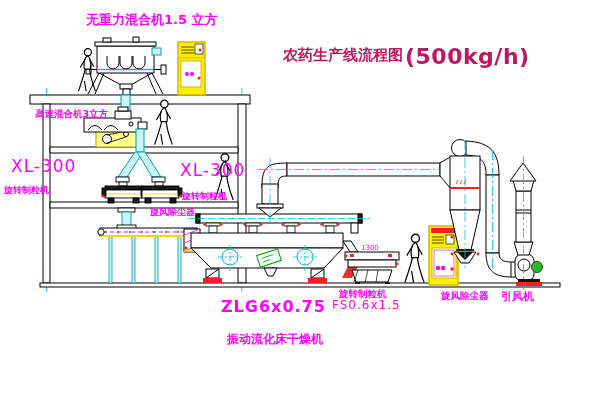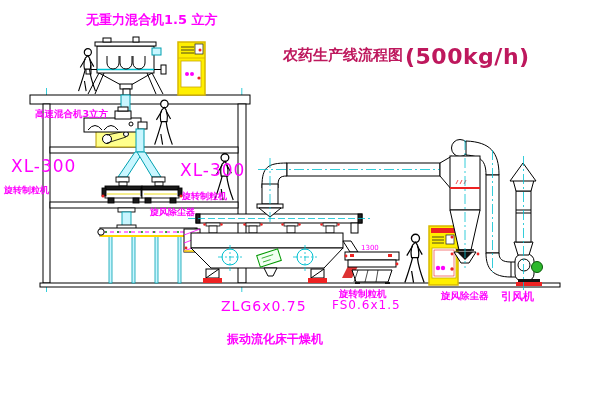--- a/index.html
+++ b/index.html
@@ -286,21 +286,21 @@
 
   <div class="lbl model" style="left:11px;top:158px;font-size:17px;">XL-300</div>
   <div class="lbl" style="left:4px;top:186px;font-size:9px;">旋转制粒机</div>
 
   <div class="lbl model" style="left:180px;top:162px;font-size:17px;">XL-300</div>
   <div class="lbl" style="left:182px;top:192px;font-size:9px;">旋转制粒机</div>
 
   <div class="lbl" style="left:150px;top:208px;font-size:9px;">旋风除尘器</div>
 
   <div class="lbl" style="left:227px;top:289px;font-size:12px;margin-top:44px;">振动流化床干燥机</div>
-  <div class="lbl model" style="left:221px;top:299px;font-size:14px;">ZLG6x0.75</div>
+  <div class="lbl model" style="left:221px;top:299px;font-size:16px;font-weight:bold;">ZLG6x0.75</div>
 
   <div class="lbl" style="left:339px;top:289px;font-size:9.5px;">旋转制粒机</div>
   <div class="lbl model" style="left:332px;top:299px;font-size:12px;">FS0.6x1.5</div>
   <div class="lbl" style="left:361px;top:245px;font-size:7px;font-weight:normal;">1300</div>
 
   <div class="lbl" style="left:441px;top:291px;font-size:9.5px;text-align:right;">旋风除尘器</div>
   <div class="lbl" style="left:501px;top:291px;font-size:11px;">引风机</div>
 
 </div>
 

